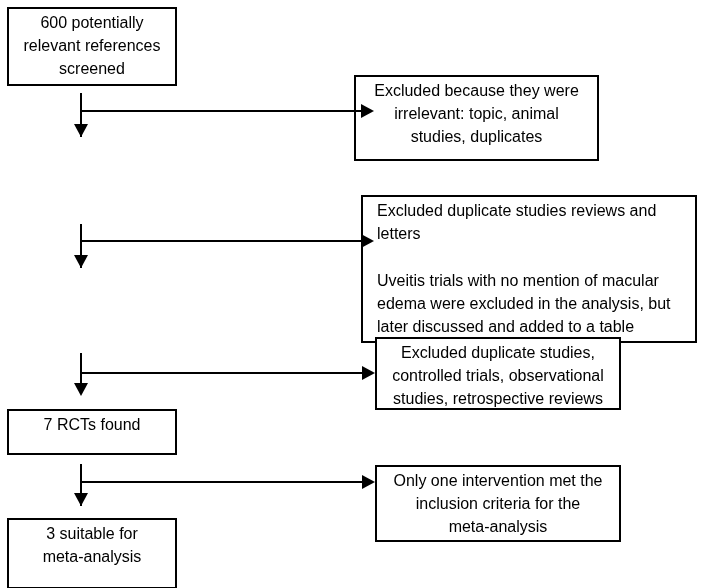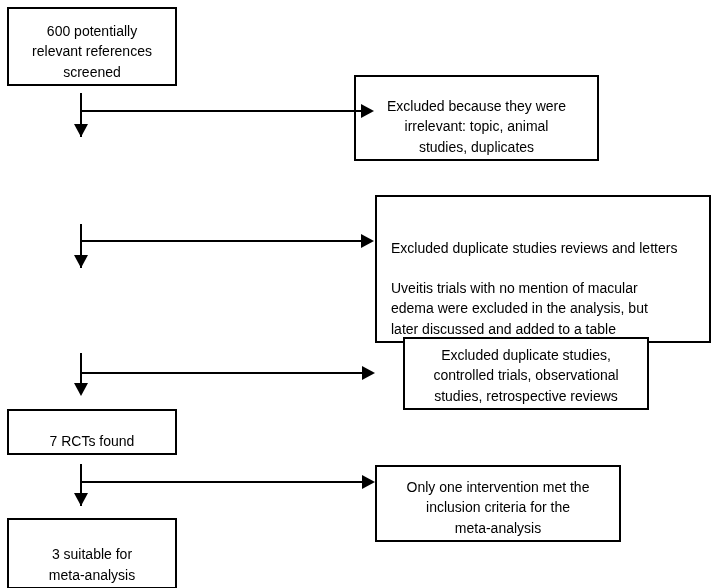--- a/index.html
+++ b/index.html
@@ -18,24 +18,24 @@
     height: 588px;
     background: #ffffff;
     overflow: hidden;
   }
   .node {
     position: absolute;
     box-sizing: border-box;
     border: 2px solid #000000;
     background: #ffffff;
     display: flex;
-    align-items: flex-end;
+    align-items: flex-start;
     justify-content: center;
     text-align: center;
-    font-size: 14px;
+    font-size: 16px;
     line-height: 1.45;
     color: #000000;
     padding: 2px 6px;
   }
   .node .node-text {
     display: block;
     width: 100%;
     white-space: pre-line;
   }
   .node.align-left {
@@ -97,29 +97,29 @@
     <span class="node-text">3 suitable for
 meta-analysis</span>
   </div>
 
   <div class="node" style="left:354px; top:75px; width:245px; height:86px;">
     <span class="node-text">Excluded because they were
 irrelevant: topic, animal
 studies, duplicates</span>
   </div>
 
-  <div class="node align-left" style="left:375px; top:195px; width:336px; height:148px;">
+  <div class="node align-left" style="left:361px; top:195px; width:336px; height:148px;">
     <span class="node-text">Excluded duplicate studies reviews and letters
 
 Uveitis trials with no mention of macular
 edema were excluded in the analysis, but
 later discussed and added to a table</span>
   </div>
 
-  <div class="node" style="left:375px; top:337px; width:246px; height:73px;margin-left:28px;">
+  <div class="node" style="left:375px; top:337px; width:246px; height:73px;">
     <span class="node-text">Excluded duplicate studies,
 controlled trials, observational
 studies, retrospective reviews</span>
   </div>
 
   <div class="node" style="left:375px; top:465px; width:246px; height:77px;">
     <span class="node-text">Only one intervention met the
 inclusion criteria for the
 meta-analysis</span>
   </div>

